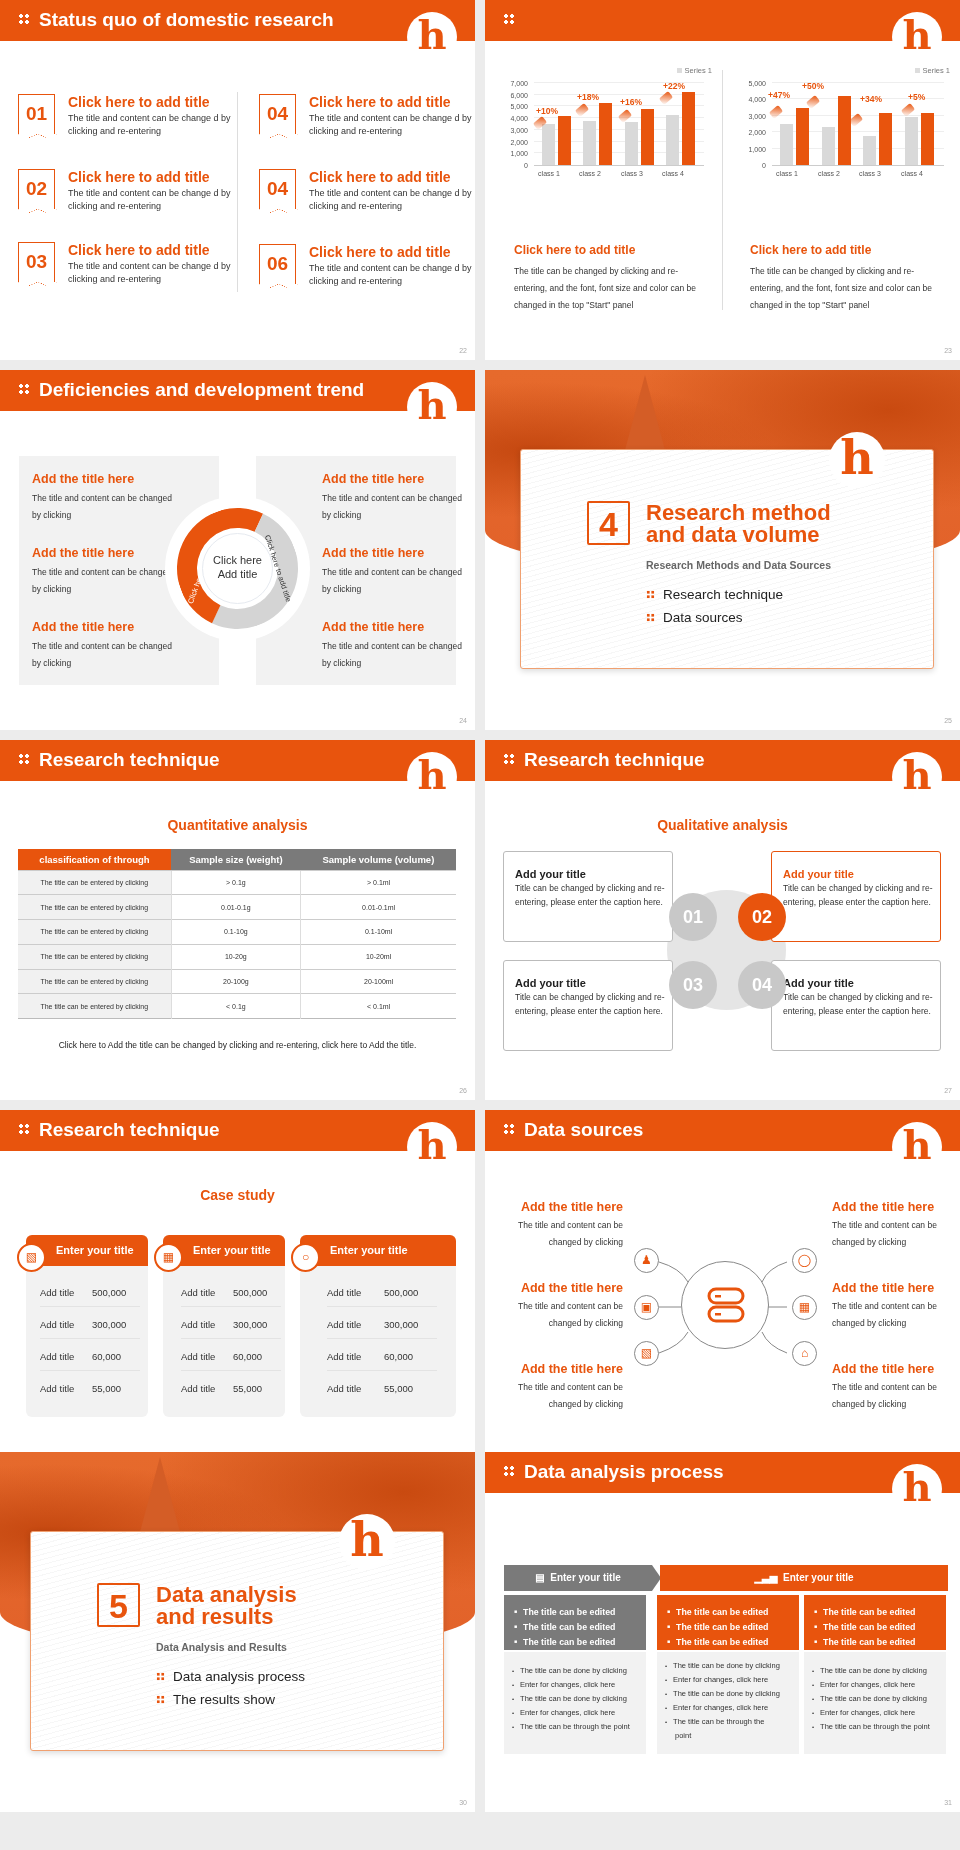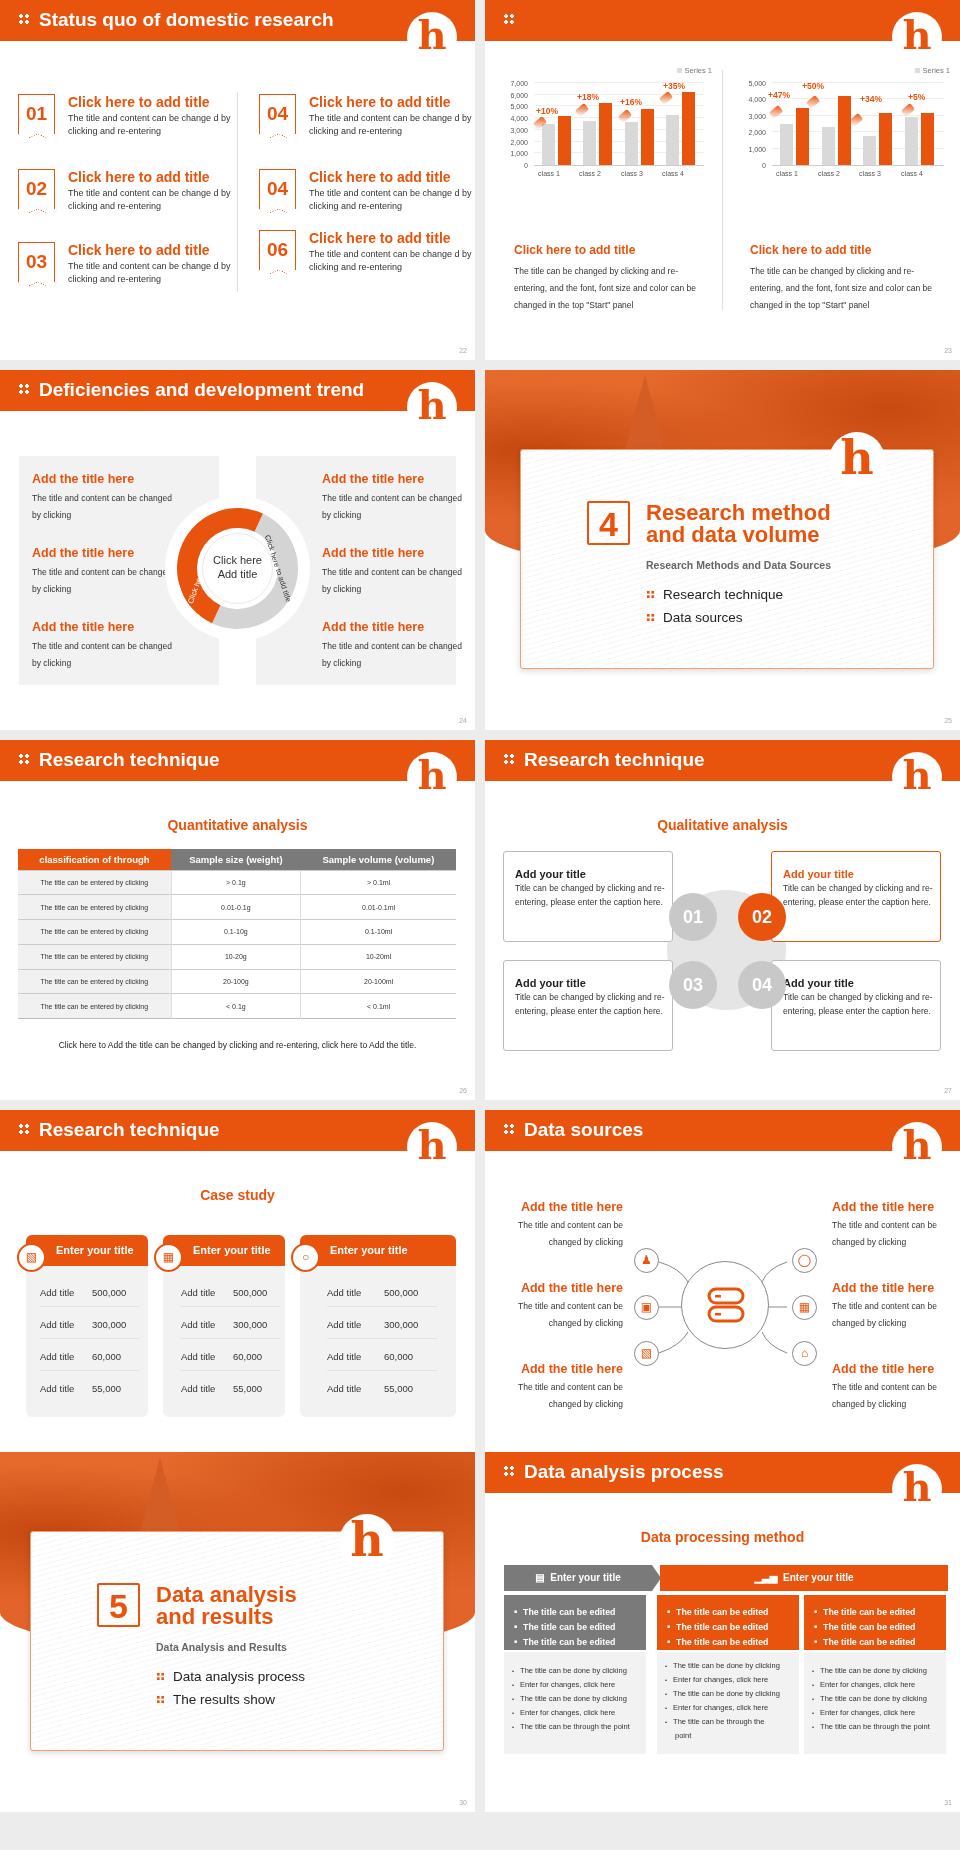--- a/index.html
+++ b/index.html
@@ -120,21 +120,21 @@
   <div class="s1-item" style="left:259px;top:94px">
       <div class="s1-num">04</div>
       <div class="s1-title">Click here to add title</div>
       <div class="s1-desc">The title and content can be change d by clicking and re-entering</div>
     </div>
   <div class="s1-item" style="left:259px;top:169px">
       <div class="s1-num">04</div>
       <div class="s1-title">Click here to add title</div>
       <div class="s1-desc">The title and content can be change d by clicking and re-entering</div>
     </div>
-  <div class="s1-item" style="left:259px;top:230px">
+  <div class="s1-item" style="left:259px;top:244px">
       <div class="s1-num">06</div>
       <div class="s1-title">Click here to add title</div>
       <div class="s1-desc">The title and content can be change d by clicking and re-entering</div>
     </div>
   <div class="pgn">22</div>
 </div>
 
 <div class="slide c2 r1">
   <div class="hdr"><span class="dots"></span></div>
   <div class="logo">
@@ -163,21 +163,21 @@
         <div class="bar o" style="left:24px;height:49px"></div>
       <div class="bar g" style="left:49px;height:44.5px"></div>
         <div class="bar o" style="left:65px;height:62px"></div>
       <div class="bar g" style="left:91px;height:43.3px"></div>
         <div class="bar o" style="left:107px;height:56px"></div>
       <div class="bar g" style="left:132px;height:50.3px"></div>
         <div class="bar o" style="left:148px;height:72.6px"></div>
       <div class="pct" style="left:2px;top:22px">+10%</div>
       <div class="pct" style="left:43px;top:8px">+18%</div>
       <div class="pct" style="left:86px;top:13px">+16%</div>
-      <div class="pct" style="left:129px;top:-3px">+35%</div>
+      <div class="pct" style="left:129px;top:-3px">+22%</div>
       <div class="arr" style="left:0;top:35px"></div>
       <div class="arr" style="left:42px;top:22px"></div>
       <div class="arr" style="left:85px;top:28px"></div>
       <div class="arr" style="left:126px;top:10px"></div>
       <div class="xlab" style="left:-5px">class 1</div>
       <div class="xlab" style="left:36px">class 2</div>
       <div class="xlab" style="left:78px">class 3</div>
       <div class="xlab" style="left:119px">class 4</div>
     </div>
   </div>
@@ -481,21 +481,20 @@
     <div class="secitem" style="left:125px;top:160px"><span class="d"></span><span>The results show</span></div>
   </div>
   <div class="pgn">30</div>
 </div>
 
 <div class="slide c2 r5">
   <div class="hdr"><span class="dots"></span><span>Data analysis process</span></div>
   <div class="logo">
       <span>h</span>
     </div>
-  <div class="subh" style="top:77px">Data processing method</div>
   <div class="dp-head" style="left:19px;width:148px;background:#7a7a7a"><span>▤&nbsp;&nbsp;</span><span>Enter your title</span></div>
   <div style="position:absolute;left:167px;top:113px;width:0;height:0;border-top:13px solid transparent;border-bottom:13px solid transparent;border-left:9px solid #7a7a7a"></div>
   <div class="dp-head" style="left:175px;width:288px;background:#e8540d"><span>▁▃▅&nbsp;&nbsp;</span><span>Enter your title</span></div>
 
   <div class="dp-col" style="left:19px;background:#7a7a7a">
     <div>The title can be edited</div>
     <div>The title can be edited</div>
     <div>The title can be edited</div>
   </div>
   <div class="dp-col" style="left:172px;background:#e8540d">

